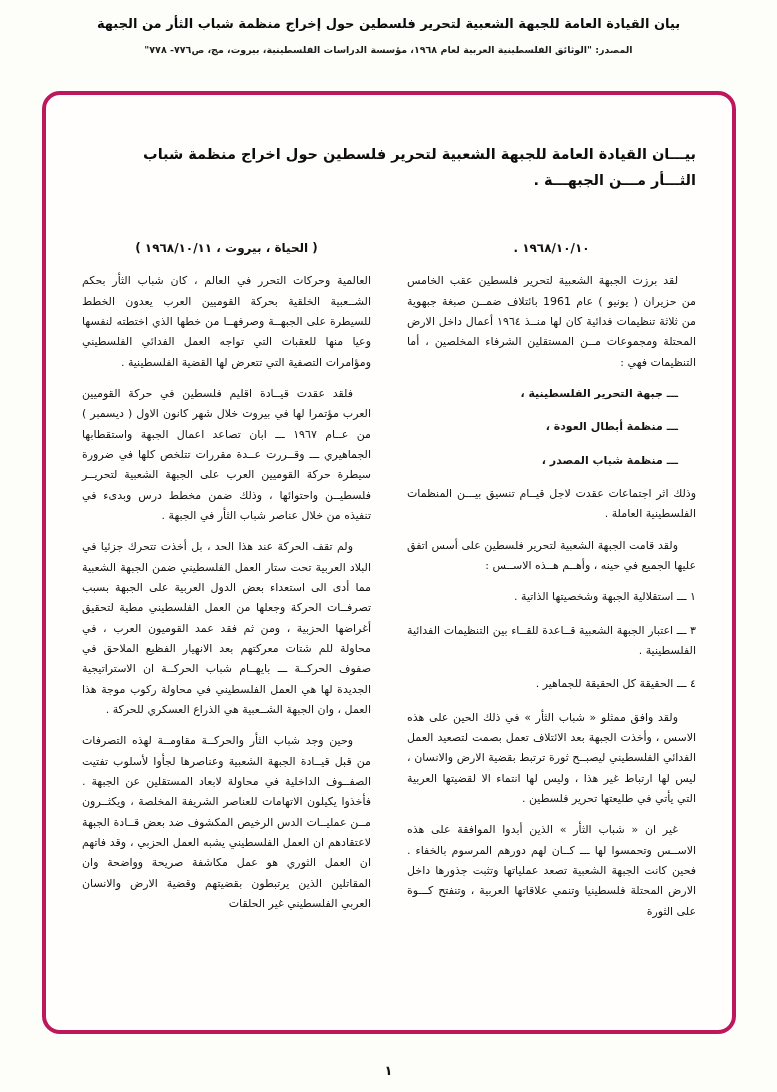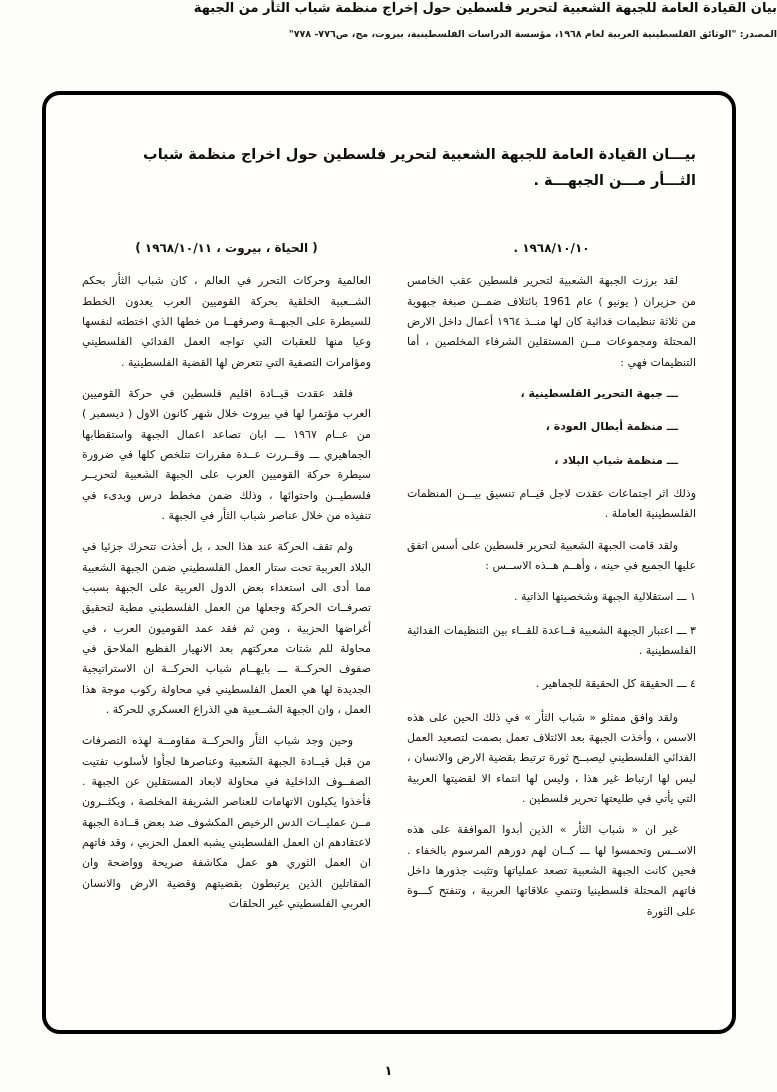--- a/index.html
+++ b/index.html
@@ -8,30 +8,30 @@
     position: relative;
     width: 777px;
     height: 1092px;
     background: #fdfdfa;
     font-family: "DejaVu Sans", sans-serif;
     color: #111;
     overflow: hidden;
   }
 
   
-  .top-header { padding-top: 0; text-align: right; direction: rtl; }
+  .top-header { padding-top: 16px; text-align: center; direction: rtl; }
   .top-title { font-size: 13px; font-weight: bold; color: #0d0d0d; }
   .top-source { font-size: 9.5px; font-weight: bold; margin-top: 13px; color: #1c1c1c; }
 
   
   .doc-frame {
     position: absolute;
     left: 42px; top: 91px;
     width: 694px; height: 943px;
-    border: 4px solid #000000;
+    border: 4px solid #be185d;
     border-radius: 18px;
     background: #fffefc;
     overflow: hidden;
   }
 
   .doc { direction: rtl; padding: 46px 36px 0 36px; }
 
   .doc-title {
     margin: 0;
     font-size: 14.5px;
@@ -91,28 +91,28 @@
         <span>الثـــأر مـــن الجبهـــة .</span>
       </h1>
 
       <div class="columns">
 
         <div class="col">
           <div class="col-head">١٩٦٨/١٠/١٠ .</div>
           <p class="para indent">لقد برزت الجبهة الشعبية لتحرير فلسطين عقب الخامس من حزيران ( يونيو ) عام 1961 بائتلاف ضمــن صبغة جبهوية من ثلاثة تنظيمات فدائية كان لها منــذ ١٩٦٤ أعمال داخل الارض المحتلة ومجموعات مــن المستقلين الشرفاء المخلصين ، أما التنظيمات فهي :</p>
           <p class="para list-item">ـــ جبهة التحرير الفلسطينية ،</p>
           <p class="para list-item">ـــ منظمة أبطال العودة ،</p>
-          <p class="para list-item">ـــ منظمة شباب البلاد ،</p>
+          <p class="para list-item">ـــ منظمة شباب المصدر ،</p>
           <p class="para">وذلك اثر اجتماعات عقدت لاجل قيــام تنسيق بيـــن المنظمات الفلسطينية العاملة .</p>
           <p class="para indent">ولقد قامت الجبهة الشعبية لتحرير فلسطين على أسس اتفق عليها الجميع في حينه ، وأهــم هــذه الاســس :</p>
           <p class="para num-item">١ ـــ استقلالية الجبهة وشخصيتها الذاتية .</p>
           <p class="para num-item">٣ ـــ اعتبار الجبهة الشعبية قــاعدة للقــاء بين التنظيمات الفدائية الفلسطينية .</p>
           <p class="para num-item">٤ ـــ الحقيقة كل الحقيقة للجماهير .</p>
           <p class="para indent">ولقد وافق ممثلو « شباب الثأر » في ذلك الحين على هذه الاسس ، وأخذت الجبهة بعد الائتلاف تعمل بصمت لتصعيد العمل الفدائي الفلسطيني ليصبــح ثورة ترتبط بقضية الارض والانسان ، ليس لها ارتباط غير هذا ، وليس لها انتماء الا لقضيتها العربية التي يأتي في طليعتها تحرير فلسطين .</p>
-          <p class="para indent">غير ان « شباب الثأر » الذين أبدوا الموافقة على هذه الاســس وتحمسوا لها ـــ كــان لهم دورهم المرسوم بالخفاء . فحين كانت الجبهة الشعبية تصعد عملياتها وتثبت جذورها داخل فاتهم المحتلة فلسطينيا وتنمي علاقاتها العربية ، وتنفتح كـــوة على الثورة</p>
+          <p class="para indent">غير ان « شباب الثأر » الذين أبدوا الموافقة على هذه الاســس وتحمسوا لها ـــ كــان لهم دورهم المرسوم بالخفاء . فحين كانت الجبهة الشعبية تصعد عملياتها وتثبت جذورها داخل الارض المحتلة فلسطينيا وتنمي علاقاتها العربية ، وتنفتح كـــوة على الثورة</p>
         </div>
 
         <div class="col">
           <div class="col-head">( الحياة ، بيروت ، ١٩٦٨/١٠/١١ )</div>
           <p class="para">العالمية وحركات التحرر في العالم ، كان شباب الثأر بحكم الشــعبية الخلقية بحركة القوميين العرب يعدون الخطط للسيطرة على الجبهــة وصرفهــا من خطها الذي اختطته لنفسها وعيا منها للعقبات التي تواجه العمل الفدائي الفلسطيني ومؤامرات التصفية التي تتعرض لها القضية الفلسطينية .</p>
           <p class="para indent">فلقد عقدت قيــادة اقليم فلسطين في حركة القوميين العرب مؤتمرا لها في بيروت خلال شهر كانون الاول ( ديسمبر ) من عــام ١٩٦٧ ـــ ابان تصاعد اعمال الجبهة واستقطابها الجماهيري ـــ وقــررت عــدة مقررات تتلخص كلها في ضرورة سيطرة حركة القوميين العرب على الجبهة الشعبية لتحريــر فلسطيــن واحتوائها ، وذلك ضمن مخطط درس وبدىء في تنفيذه من خلال عناصر شباب الثأر في الجبهة .</p>
           <p class="para indent">ولم تقف الحركة عند هذا الحد ، بل أخذت تتحرك جزئيا في البلاد العربية تحت ستار العمل الفلسطيني ضمن الجبهة الشعبية مما أدى الى استعداء بعض الدول العربية على الجبهة بسبب تصرفــات الحركة وجعلها من العمل الفلسطيني مطية لتحقيق أغراضها الحزبية ، ومن ثم فقد عمد القوميون العرب ، في محاولة للم شتات معركتهم بعد الانهيار الفظيع الملاحق في صفوف الحركــة ـــ بايهــام شباب الحركــة ان الاستراتيجية الجديدة لها هي العمل الفلسطيني في محاولة ركوب موجة هذا العمل ، وان الجبهة الشــعبية هي الذراع العسكري للحركة .</p>
           <p class="para indent">وحين وجد شباب الثأر والحركــة مقاومــة لهذه التصرفات من قبل قيــادة الجبهة الشعبية وعناصرها لجأوا لأسلوب تفتيت الصفــوف الداخلية في محاولة لابعاد المستقلين عن الجبهة . فأخذوا يكيلون الاتهامات للعناصر الشريفة المخلصة ، ويكثــرون مــن عمليــات الدس الرخيص المكشوف ضد بعض قــادة الجبهة لاعتقادهم ان العمل الفلسطيني يشبه العمل الحزبي ، وقد فاتهم ان العمل الثوري هو عمل مكاشفة صريحة وواضحة وان المقاتلين الذين يرتبطون بقضيتهم وقضية الارض والانسان العربي الفلسطيني غير الحلقات</p>
         </div>
 

